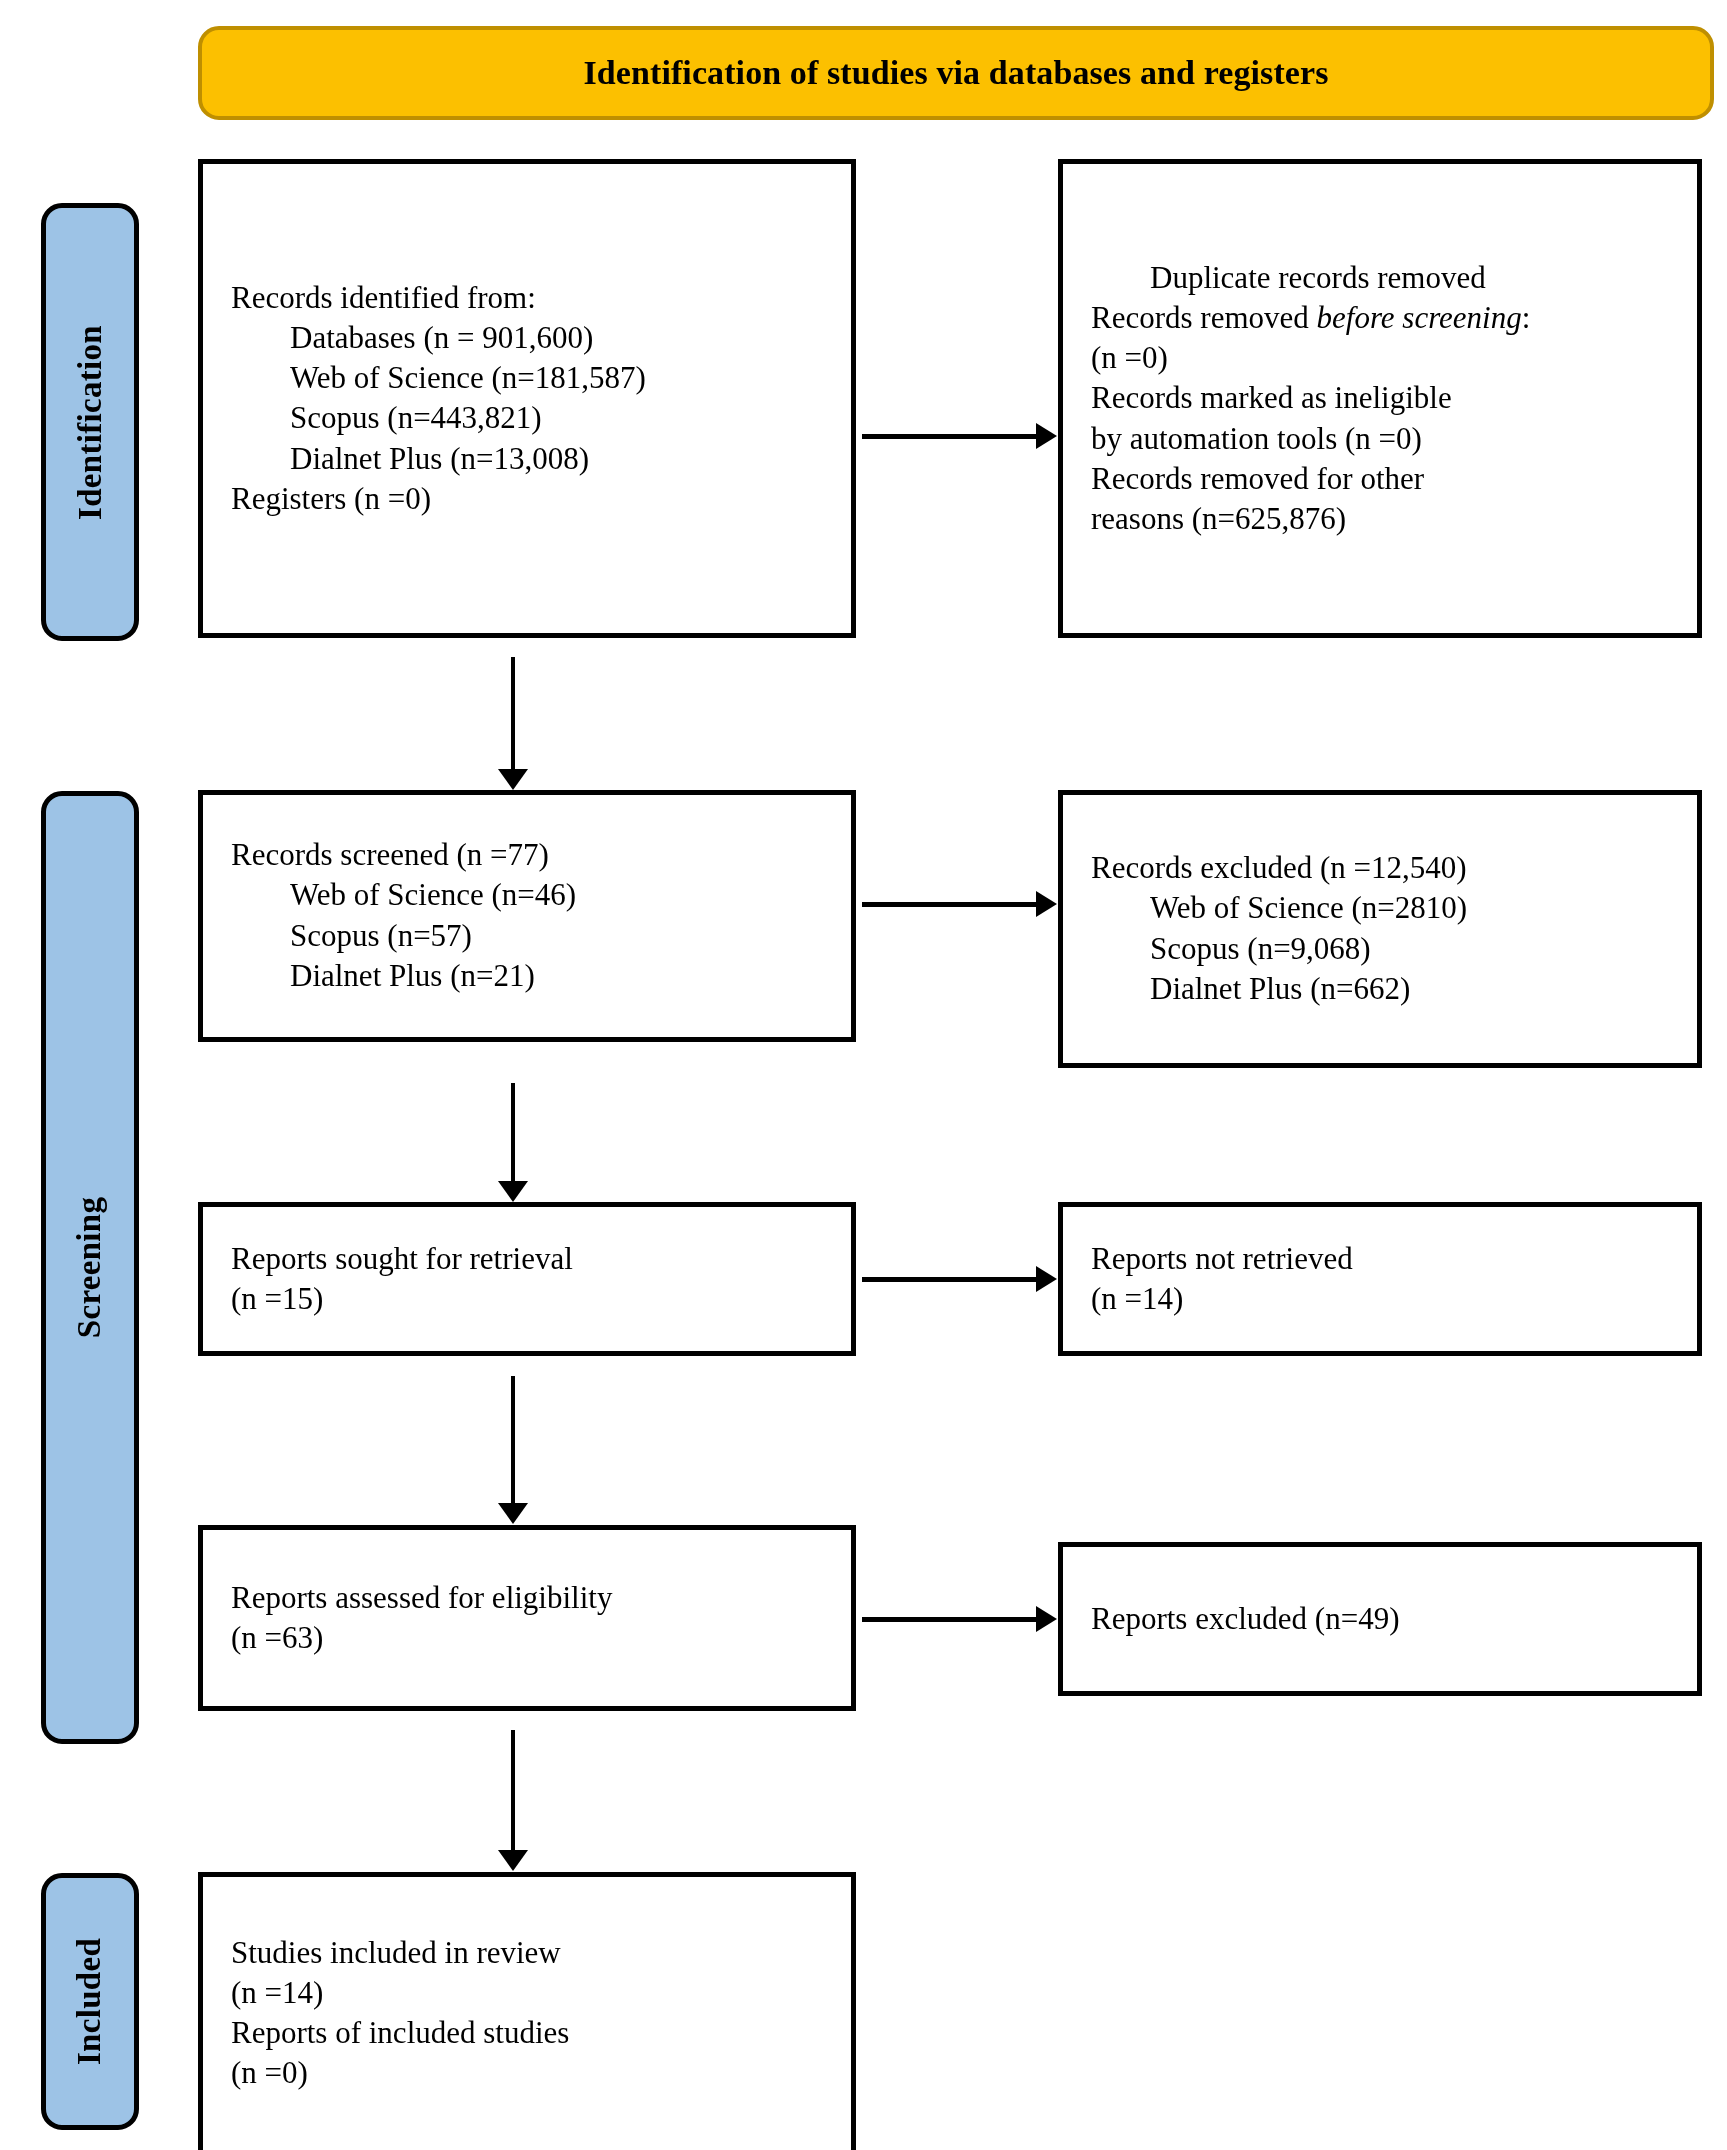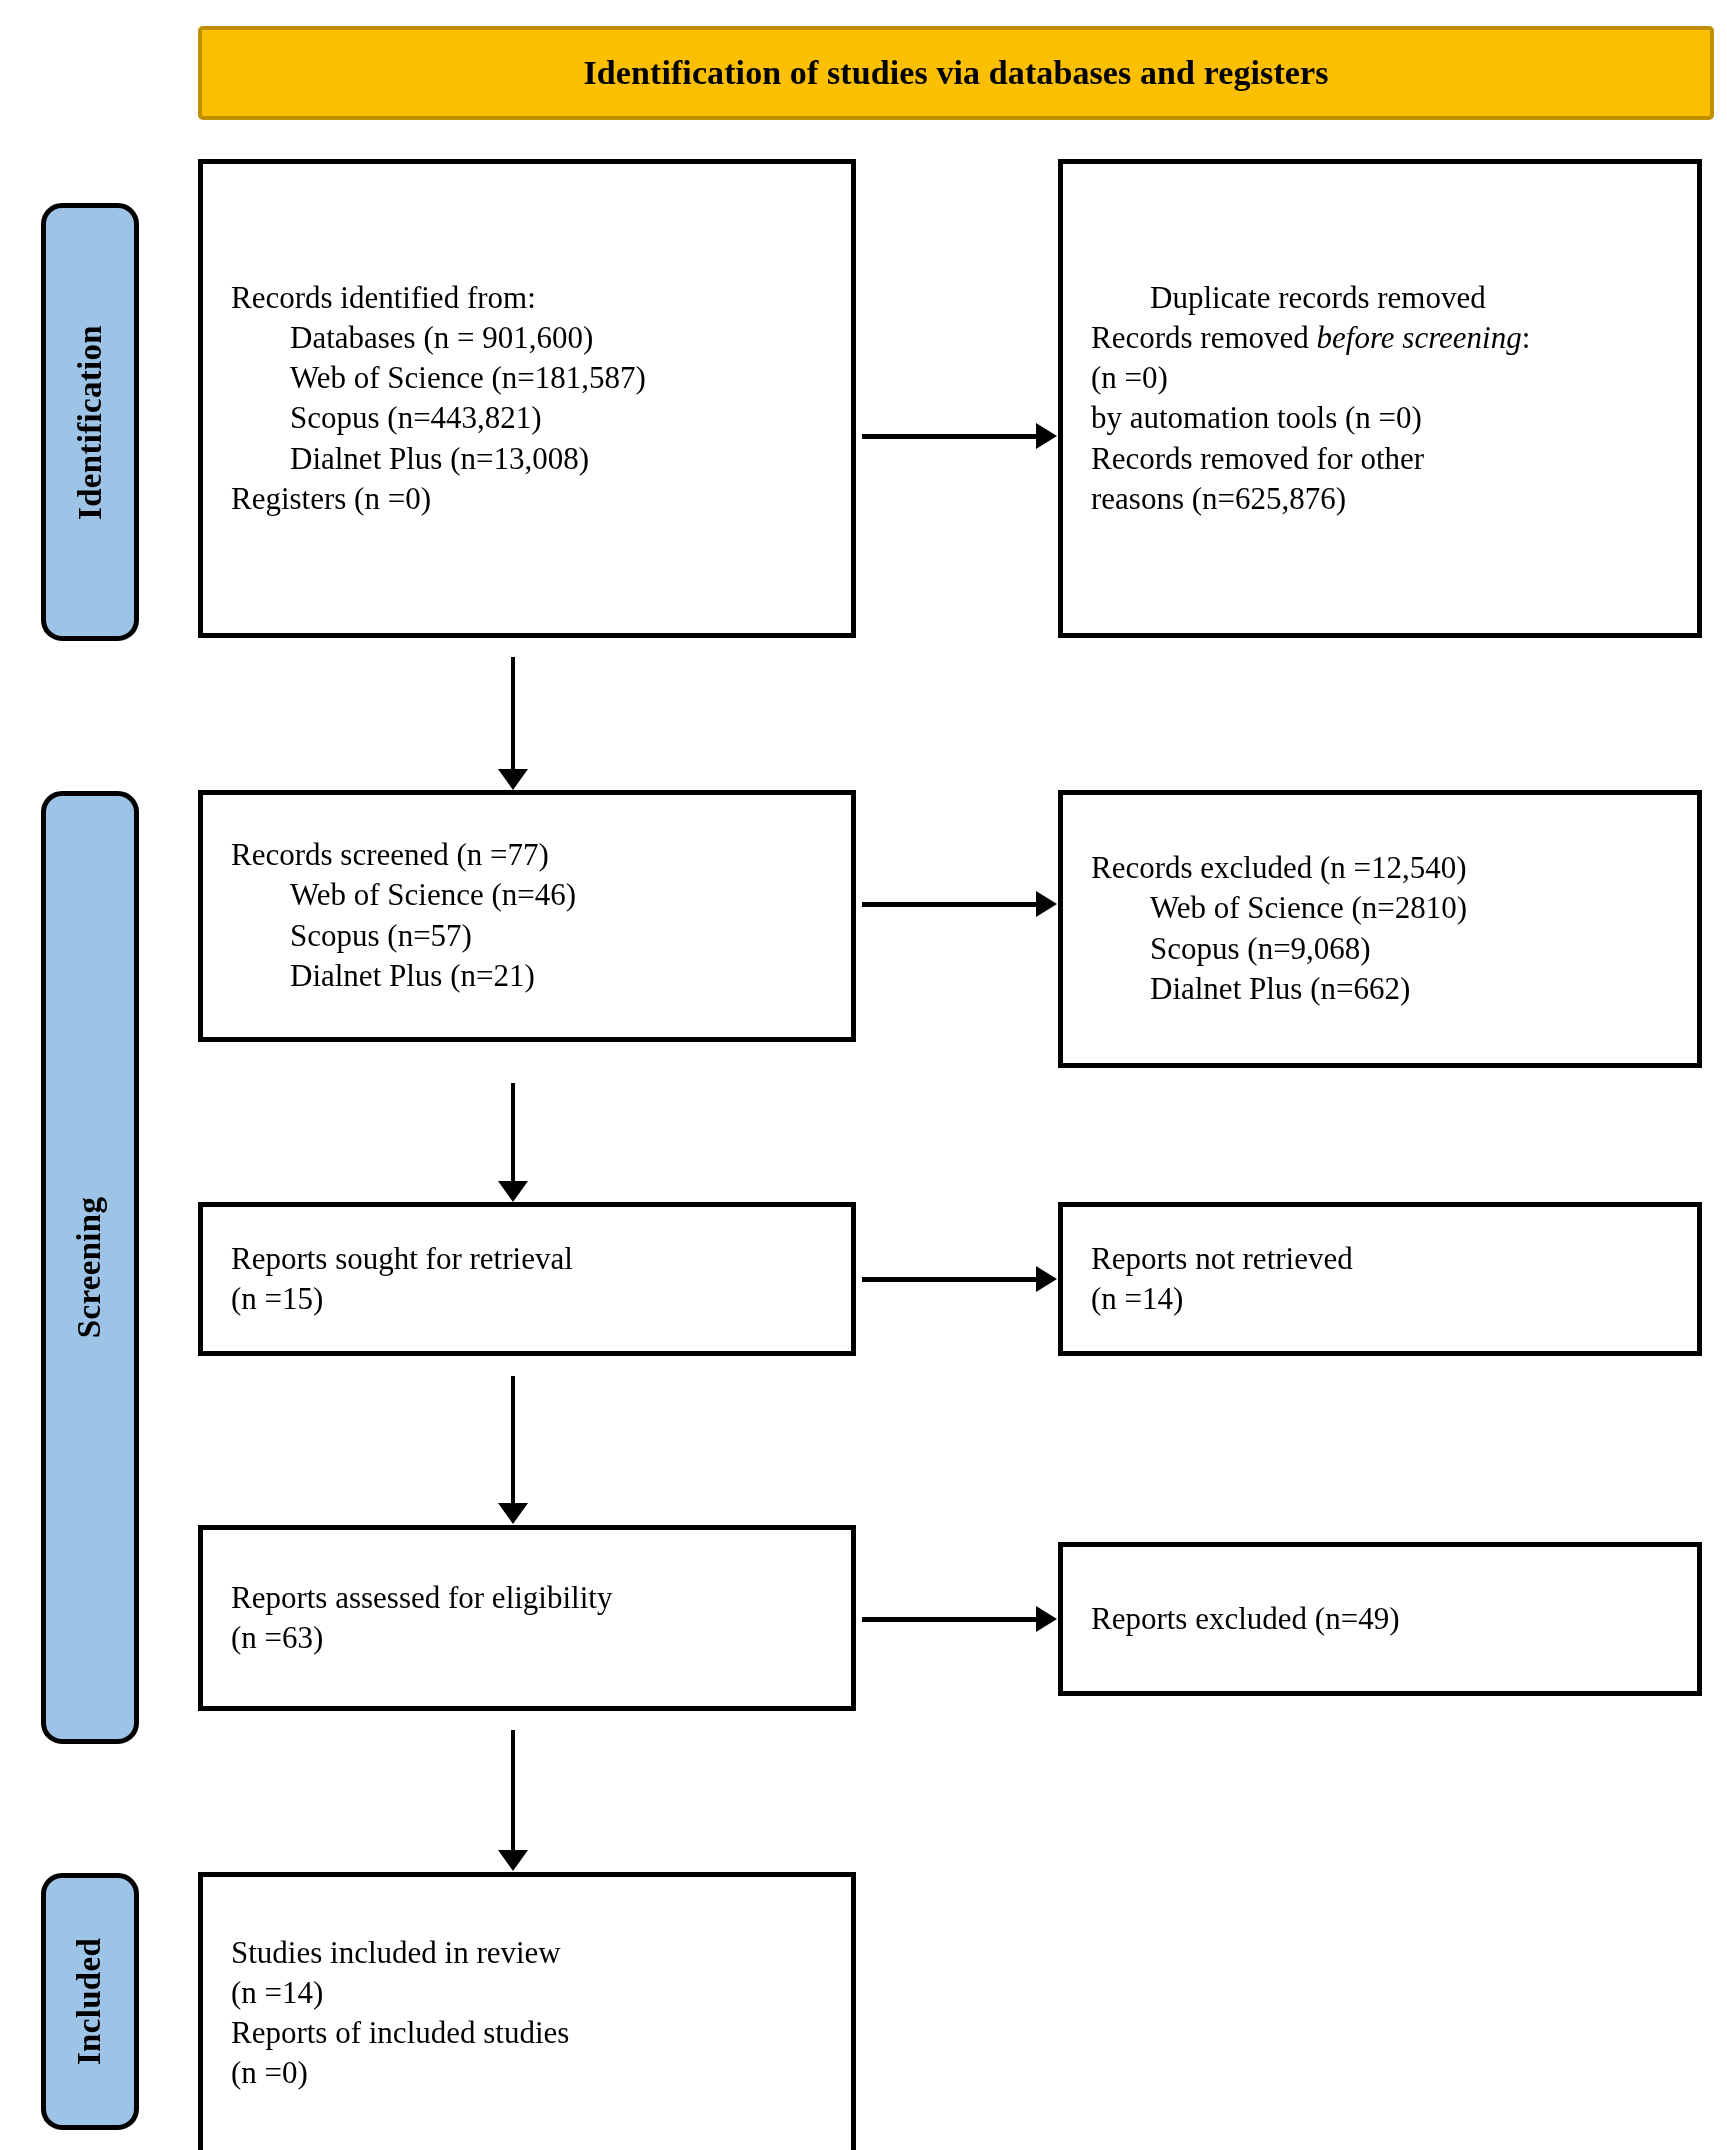--- a/index.html
+++ b/index.html
@@ -22,21 +22,21 @@
 
   
   .phase-header {
     position: absolute;
     left: 198px;
     top: 26px;
     width: 1516px;
     height: 94px;
     background: #FCC000;
     border: 4.3px solid #BF8F00;
-    border-radius: 5px;
+    border-radius: 21px;
     box-sizing: border-box;
     display: flex;
     align-items: center;
     justify-content: center;
   }
   .phase-header-text {
     font-size: 34px;
     font-weight: bold;
     letter-spacing: 0.1px;
     color: #000000;
@@ -179,20 +179,21 @@
       <div class="box-line indent">Dialnet Plus (n=13,008)</div>
       <div class="box-line">Registers (n =0)</div>
     </div>
   </div>
 
   <div class="box col-right" id="box-removed">
     <div class="box-inner">
       <div class="box-line indent">Duplicate records removed</div>
       <div class="box-line"><span>Records removed </span><i>before screening</i><span>:</span></div>
       <div class="box-line">(n =0)</div>
+      <div class="box-line">Records marked as ineligible</div>
       <div class="box-line">by automation tools (n =0)</div>
       <div class="box-line">Records removed for other</div>
       <div class="box-line">reasons (n=625,876)</div>
     </div>
   </div>
 
   <div class="box col-left" id="box-screened">
     <div class="box-inner">
       <div class="box-line">Records screened (n =77)</div>
       <div class="box-line indent">Web of Science (n=46)</div>

